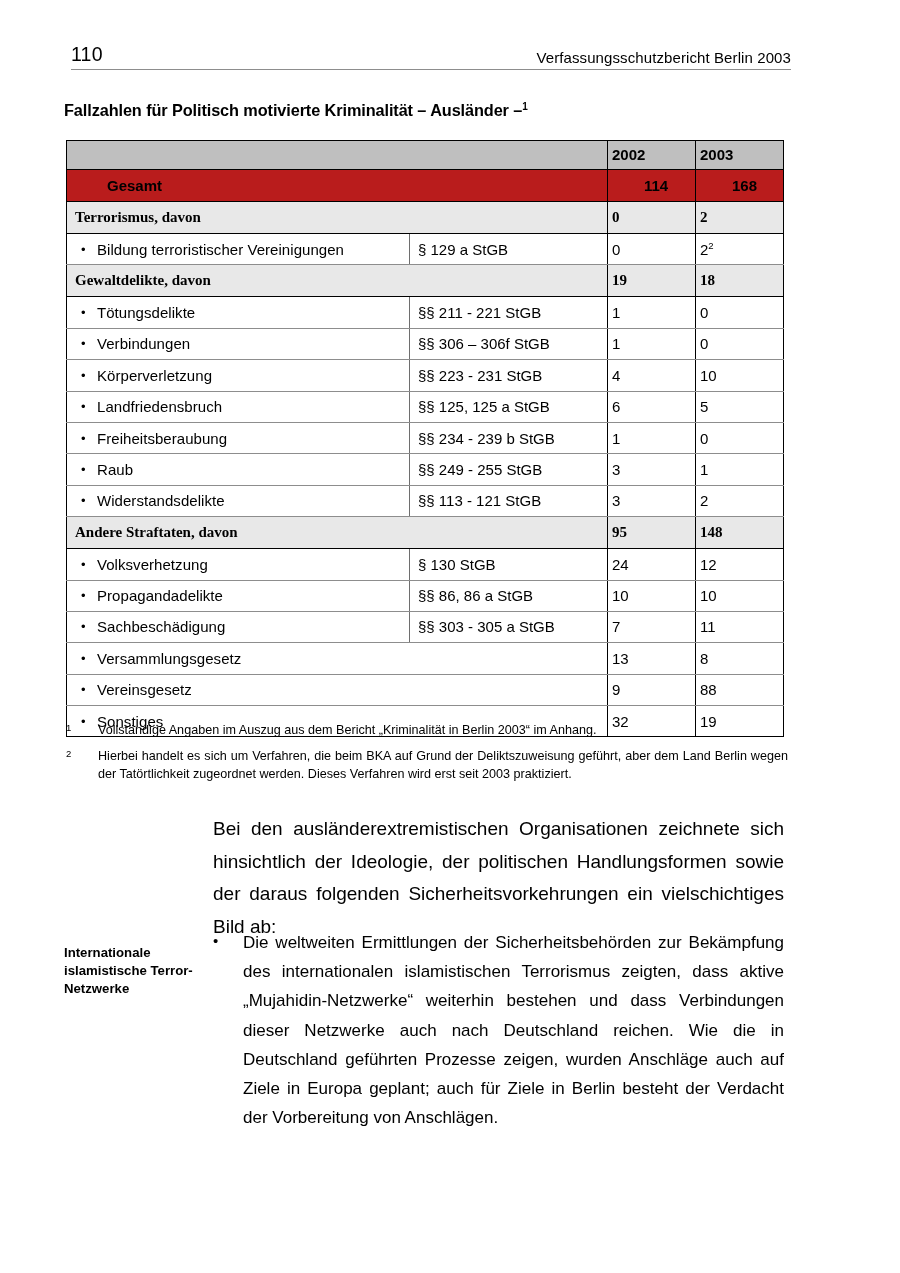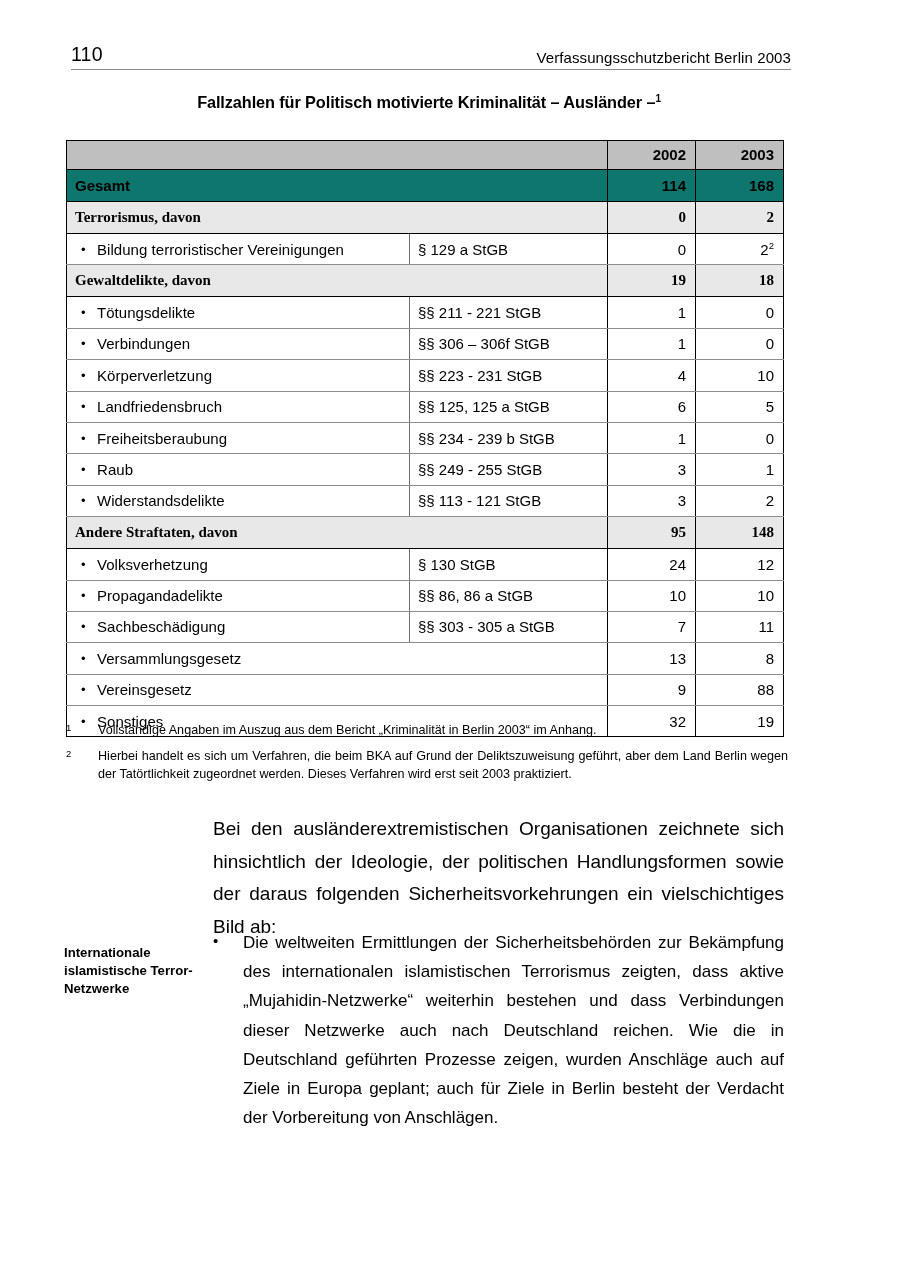--- a/index.html
+++ b/index.html
@@ -45,27 +45,26 @@
   .runhead .rh-title {
     font-size: 15px;
     font-weight: 400;
     letter-spacing: 0.1px;
   }
 
   
   .tbl-caption {
     position: absolute;
     left: 64px;
-    top: 93px;
+    top: 101px;
     width: 730px;
     font-size: 16.3px;
     font-weight: bold;
     letter-spacing: -0.1px;
     white-space: nowrap;
-    text-align: center;
   }
   .tbl-caption sup {
     font-size: 10px;
     font-weight: bold;
     vertical-align: super;
     line-height: 0;
   }
 
   
   .tbl {
@@ -91,31 +90,30 @@
 
   
   .cell {
     display: block;
     padding: 0 8px;
     line-height: 1.15;
   }
   .cell-num {
     display: block;
     padding: 0 9px 0 4px;
-    text-align: right;
     line-height: 1.15;
   }
   .cell-num sup {
     font-size: 9.5px;
     vertical-align: super;
     line-height: 0;
   }
 
   tr.r-head td { height: 28px; background: #bfbfbf; font-weight: bold; }
-  tr.r-total td { height: 31px; background: #0f766e; font-weight: bold; }
+  tr.r-total td { height: 31px; background: #b91c1c; font-weight: bold; padding-left: 32px; }
   tr.r-section td { height: 31px; background: #e8e8e8; font-weight: bold; }
   tr.r-item td { height: 30.4px; background: #ffffff; }
 
   
   .tbl { border: 1.7px solid #000; }
   tr.r-head td { border-bottom: 1.7px solid #000; }
   tr.r-total td { border-bottom: 1.7px solid #000; }
   tr.r-section td { border-top: 1.7px solid #000; border-bottom: 1.7px solid #000; font-family: Liberation Serif, serif; }
   tr.r-item td { border-bottom: 1.2px solid #8d8d8d; }
   tr.r-item.last-item td { border-bottom: none; }

